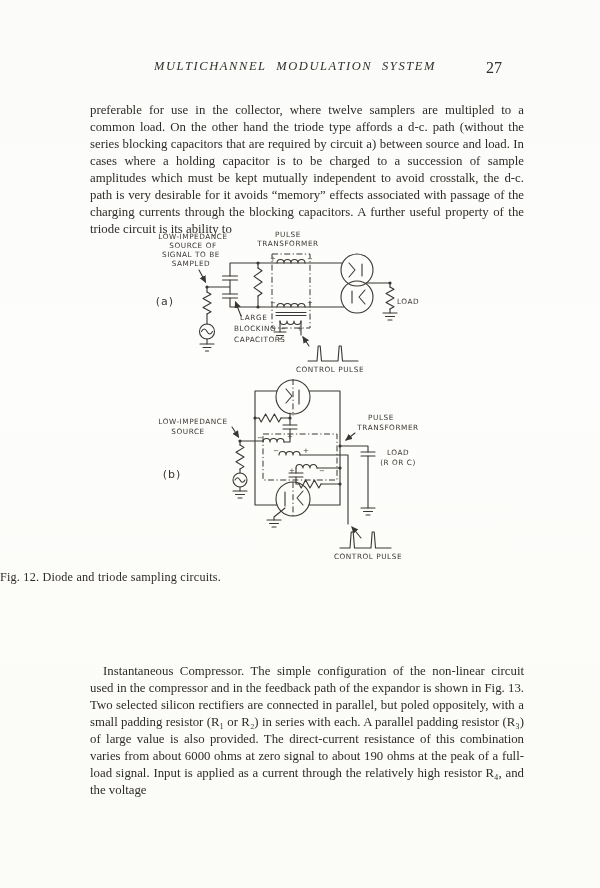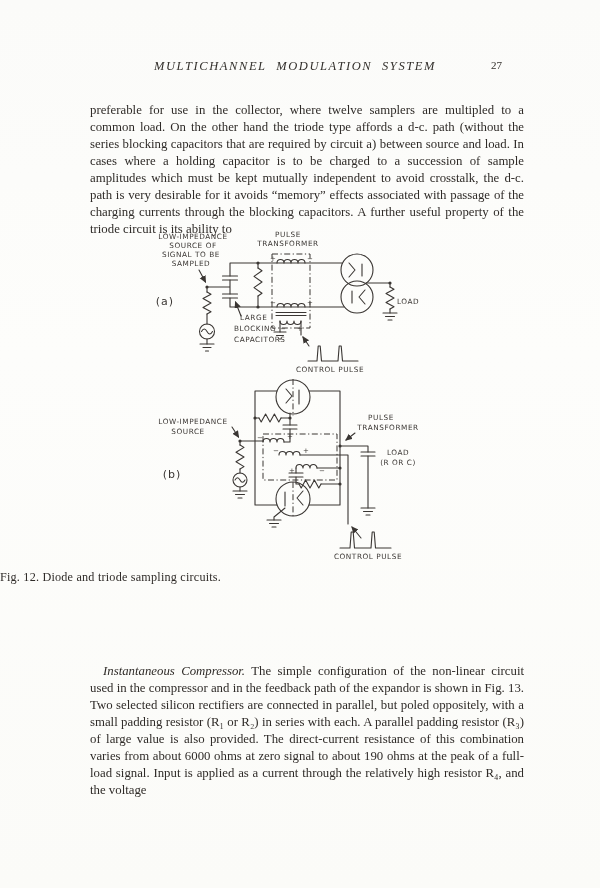--- a/index.html
+++ b/index.html
@@ -7,29 +7,29 @@
     position:relative;width:600px;height:888px;margin:0 auto;
     background:#fcfcfa;
     background-image:linear-gradient(180deg,#fbfbf9 0%,#fdfdfb 40%,#fbfbf8 100%);
     font-family:"Liberation Serif",serif;color:#2f2b28;overflow:hidden;
   }
   .header{position:absolute;top:59px;left:78px;width:434px;height:16px;}
   .running-title{
     display:block;text-align:center;font-style:italic;font-size:12.5px;
     letter-spacing:1.6px;word-spacing:5px;color:#33302c;
   }
-  .page-number{position:absolute;right:10px;top:0;font-size:11px;color:#33302c;}
+  .page-number{position:absolute;right:10px;top:0;font-size:16px;color:#33302c;}
   .body-text{
     position:absolute;left:78px;width:434px;margin:12px;
     font-size:12.8px;line-height:17px;text-align:justify;color:#2f2b28;
   }
   #p1{top:90px;}
   #p2{top:598px;}
   #p3{top:651px;text-indent:13px;}
-  .lead-italic{font-style:italic;}
+  .lead-italic{}
   .figure-svg{position:absolute;top:225px;left:0;}
   .caption{
     position:absolute;top:570px;left:0;width:600px;text-align:left;
     font-size:12.2px;color:#2f2b28;letter-spacing:.2px;
   }
   .fig-label{font-family:"DejaVu Sans",sans-serif;font-size:7.3px;letter-spacing:.55px;fill:#3a3633;}
   .fig-sub{font-family:"DejaVu Sans",sans-serif;font-size:11px;letter-spacing:1px;fill:#3a3633;}
   .fig-sign{font-family:"DejaVu Sans",sans-serif;font-size:7px;fill:#3a3633;letter-spacing:0;}
   .wire{stroke:#3a3633;stroke-width:1.1;fill:none;stroke-linecap:round;stroke-linejoin:round;}
   .dashdot{stroke:#3a3633;stroke-width:1;fill:none;stroke-dasharray:6 2.5 1.2 2.5;}

